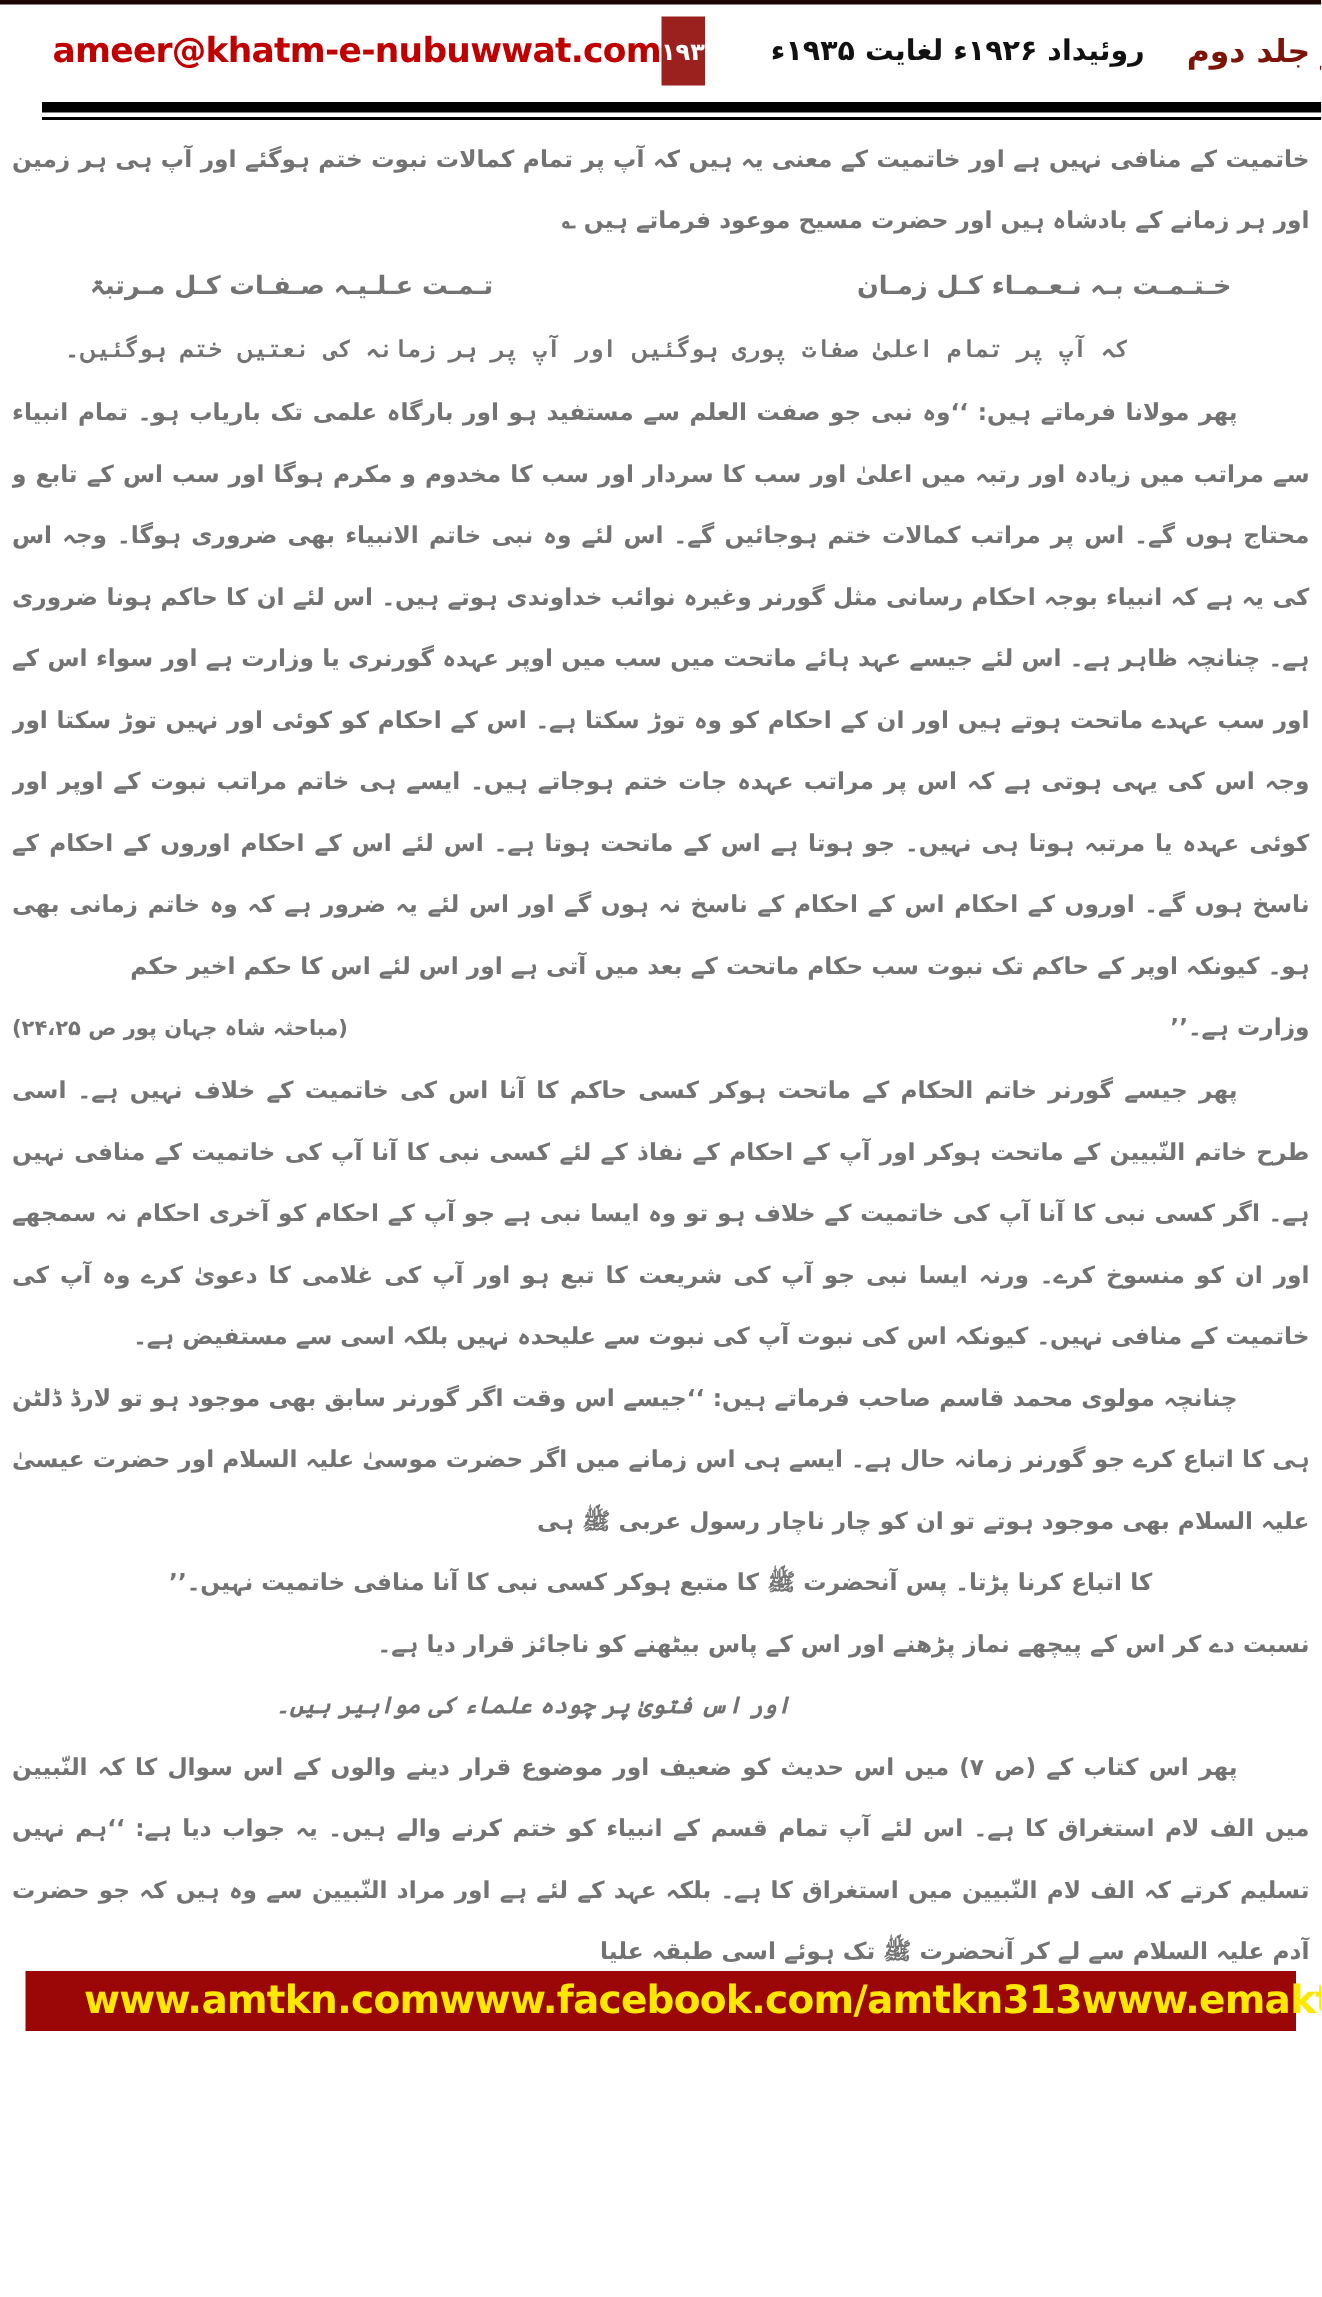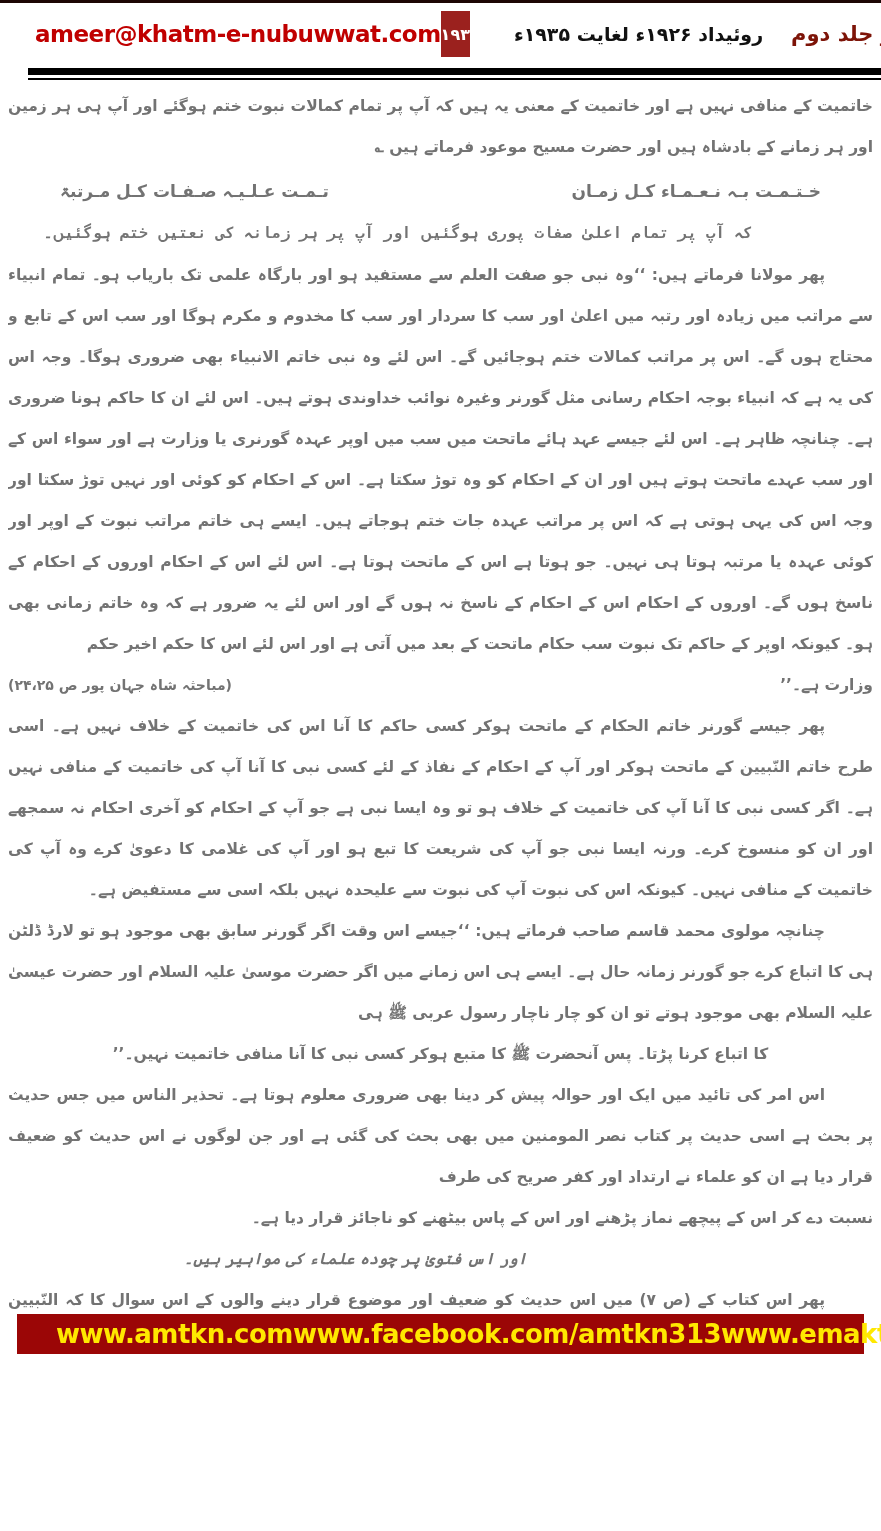--- a/index.html
+++ b/index.html
@@ -120,21 +120,20 @@
     <div class="refline">
       <span>وزارت ہے۔’’</span>
       <span class="ref">(مباحثہ شاہ جہان پور ص ۲۴،۲۵)</span>
     </div>
 
     <p class="para indent">پھر جیسے گورنر خاتم الحکام کے ماتحت ہوکر کسی حاکم کا آنا اس کی خاتمیت کے خلاف نہیں ہے۔ اسی طرح خاتم النّبیین کے ماتحت ہوکر اور آپ کے احکام کے نفاذ کے لئے کسی نبی کا آنا آپ کی خاتمیت کے منافی نہیں ہے۔ اگر کسی نبی کا آنا آپ کی خاتمیت کے خلاف ہو تو وہ ایسا نبی ہے جو آپ کے احکام کو آخری احکام نہ سمجھے اور ان کو منسوخ کرے۔ ورنہ ایسا نبی جو آپ کی شریعت کا تبع ہو اور آپ کی غلامی کا دعویٰ کرے وہ آپ کی خاتمیت کے منافی نہیں۔ کیونکہ اس کی نبوت آپ کی نبوت سے علیحدہ نہیں بلکہ اسی سے مستفیض ہے۔</p>
 
     <p class="para indent">چنانچہ مولوی محمد قاسم صاحب فرماتے ہیں: ‘‘جیسے اس وقت اگر گورنر سابق بھی موجود ہو تو لارڈ ڈلٹن ہی کا اتباع کرے جو گورنر زمانہ حال ہے۔ ایسے ہی اس زمانے میں اگر حضرت موسیٰ علیہ السلام اور حضرت عیسیٰ علیہ السلام بھی موجود ہوتے تو ان کو چار ناچار رسول عربی ﷺ ہی</p>
     <div class="centerline">کا اتباع کرنا پڑتا۔ پس آنحضرت ﷺ کا متبع ہوکر کسی نبی کا آنا منافی خاتمیت نہیں۔’’</div>
 
-    <p class="para indent">اس امر کی تائید میں ایک اور حوالہ پیش کر دینا بھی ضروری معلوم ہوتا ہے۔ تحذیر الناس میں جس حدیث پر بحث ہے اسی حدیث پر کتاب نصر المومنین میں بھی بحث کی گئی ہے اور جن لوگوں نے اس حدیث کو ضعیف قرار دیا ہے ان کو علماء نے ارتداد اور کفر صریح کی طرف</p>
 
     <div class="refline">
       <span>نسبت دے کر اس کے پیچھے نماز پڑھنے اور اس کے پاس بیٹھنے کو ناجائز قرار دیا ہے۔</span>
     </div>
 
     <div class="note">اور اس فتویٰ پر چودہ علماء کی مواہیر ہیں۔</div>
 
     <p class="para indent">پھر اس کتاب کے (ص ۷) میں اس حدیث کو ضعیف اور موضوع قرار دینے والوں کے اس سوال کا کہ النّبیین میں الف لام استغراق کا ہے۔ اس لئے آپ تمام قسم کے انبیاء کو ختم کرنے والے ہیں۔ یہ جواب دیا ہے: ‘‘ہم نہیں تسلیم کرتے کہ الف لام النّبیین میں استغراق کا ہے۔ بلکہ عہد کے لئے ہے اور مراد النّبیین سے وہ ہیں کہ جو حضرت آدم علیہ السلام سے لے کر آنحضرت ﷺ تک ہوئے اسی طبقہ علیا</p>
     <div class="centerline">میں تھے اور یہ اگرچہ ایک احتمال ہے لیکن باعتبار اصول کے یہ بات بہت قوی ہے۔’’</div>
   </div>

